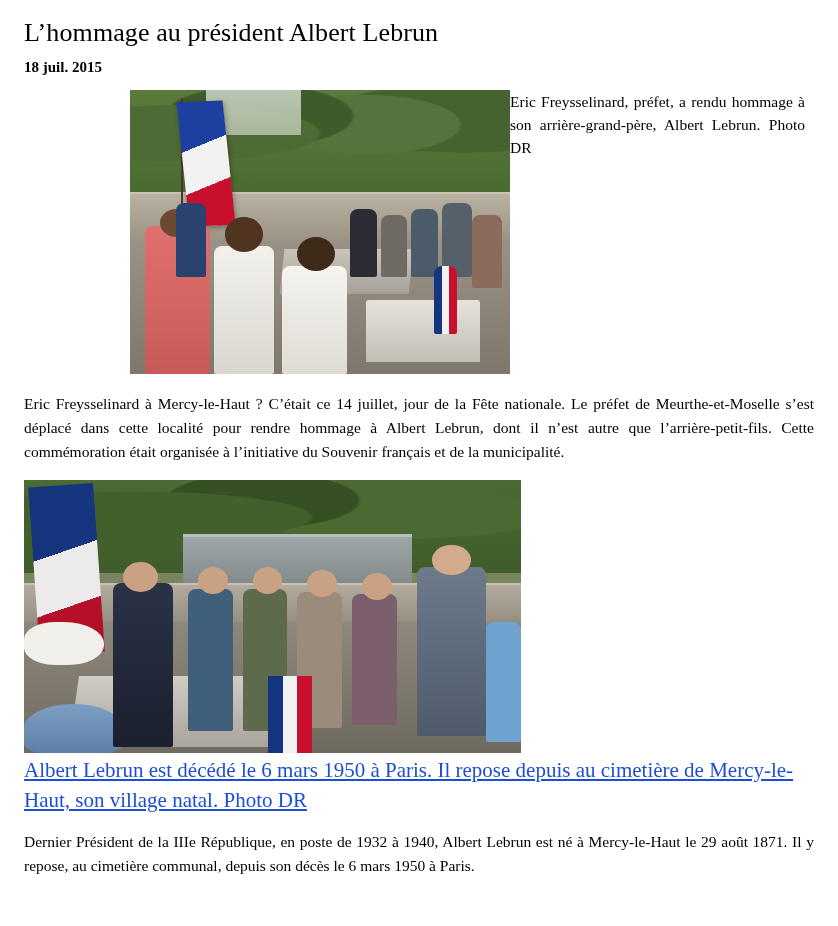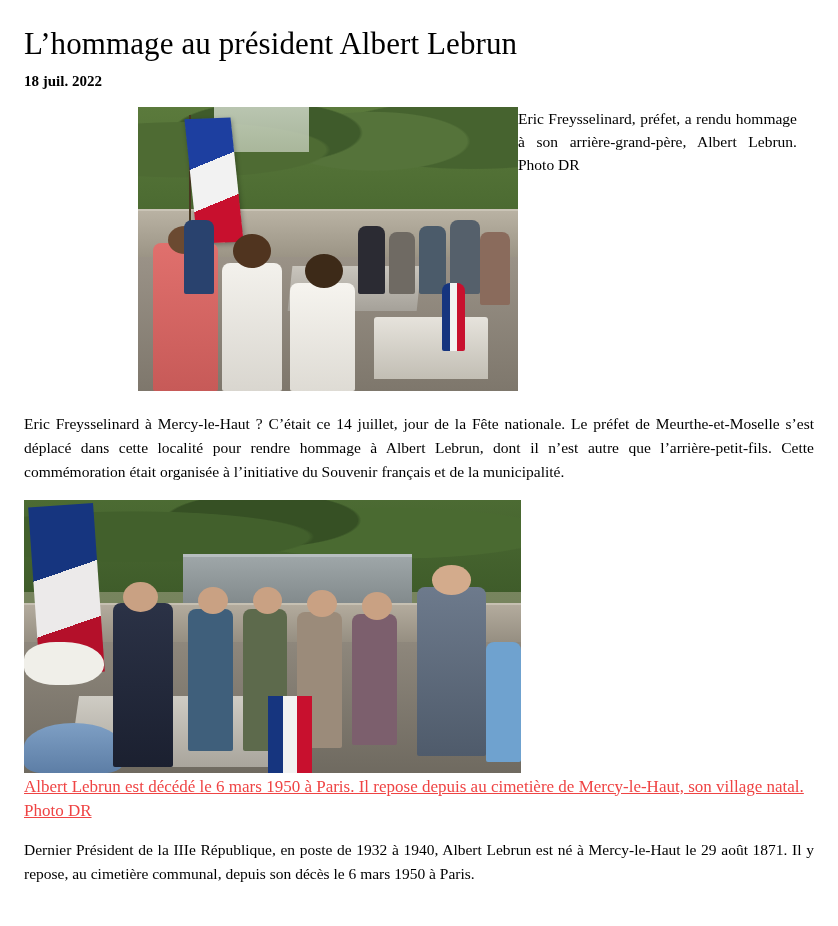--- a/index.html
+++ b/index.html
@@ -16,36 +16,36 @@
   }
   .page {
     box-sizing: border-box;
     width: 838px;
     height: 926px;
     padding: 18px 24px 0 24px;
     position: relative;
   }
   .article-title {
     font-family: "Liberation Serif", serif;
-    font-size: 31px;
+    font-size: 26px;
     font-weight: normal;
     line-height: 1.18;
-    margin: 8px 0 10px 0;
+    margin: 0 0 10px 0;
     letter-spacing: 0.1px;
     color: #000000;
   }
   .article-date {
     font-family: "Liberation Serif", serif;
     font-size: 15px;
     font-weight: bold;
     margin: 0 0 14px 0;
     color: #000000;
   }
   .figure-top {
-    margin: 17px;
+    margin: 9px;
     padding: 0;
   }
   .photo {
     display: block;
     border: 0;
     position: relative;
     overflow: hidden;
   }
   .photo-1 {
     width: 380px;
@@ -76,23 +76,23 @@
     text-align: justify;
   }
   .photo-2 {
     width: 497px;
     height: 273px;
     margin-top: 16px;
   }
   .caption-link {
     display: block;
     font-family: "Liberation Serif", serif;
-    font-size: 17px;
+    font-size: 21px;
     line-height: 1.45;
-    color: #ef4444;
+    color: #1d4ed8;
     text-decoration: underline;
     margin-top: 2px;
     max-width: 790px;
     cursor: pointer;
   }
   .last-para {
   }
 
   
   .p1-bg {
@@ -205,21 +205,21 @@
     background: linear-gradient(to right, #16357f 0 33%, #f2f2f2 33% 66%, #c8102e 66% 100%);
   }
 </style>
 </head>
 <body>
 
 <div class="page">
 
   <h1 class="article-title">L’hommage au président Albert Lebrun</h1>
 
-  <div class="article-date">18 juil. 2022</div>
+  <div class="article-date">18 juil. 2015</div>
 
   <div class="figure-top clearfix">
 
     <div class="photo photo-1">
       <div class="p1-bg"></div>
       <div class="p1-trees"></div>
       <div class="p1-sky"></div>
       <div class="p1-wall"></div>
       <div class="p1-ground"></div>
       <div class="p1-grave"></div>

